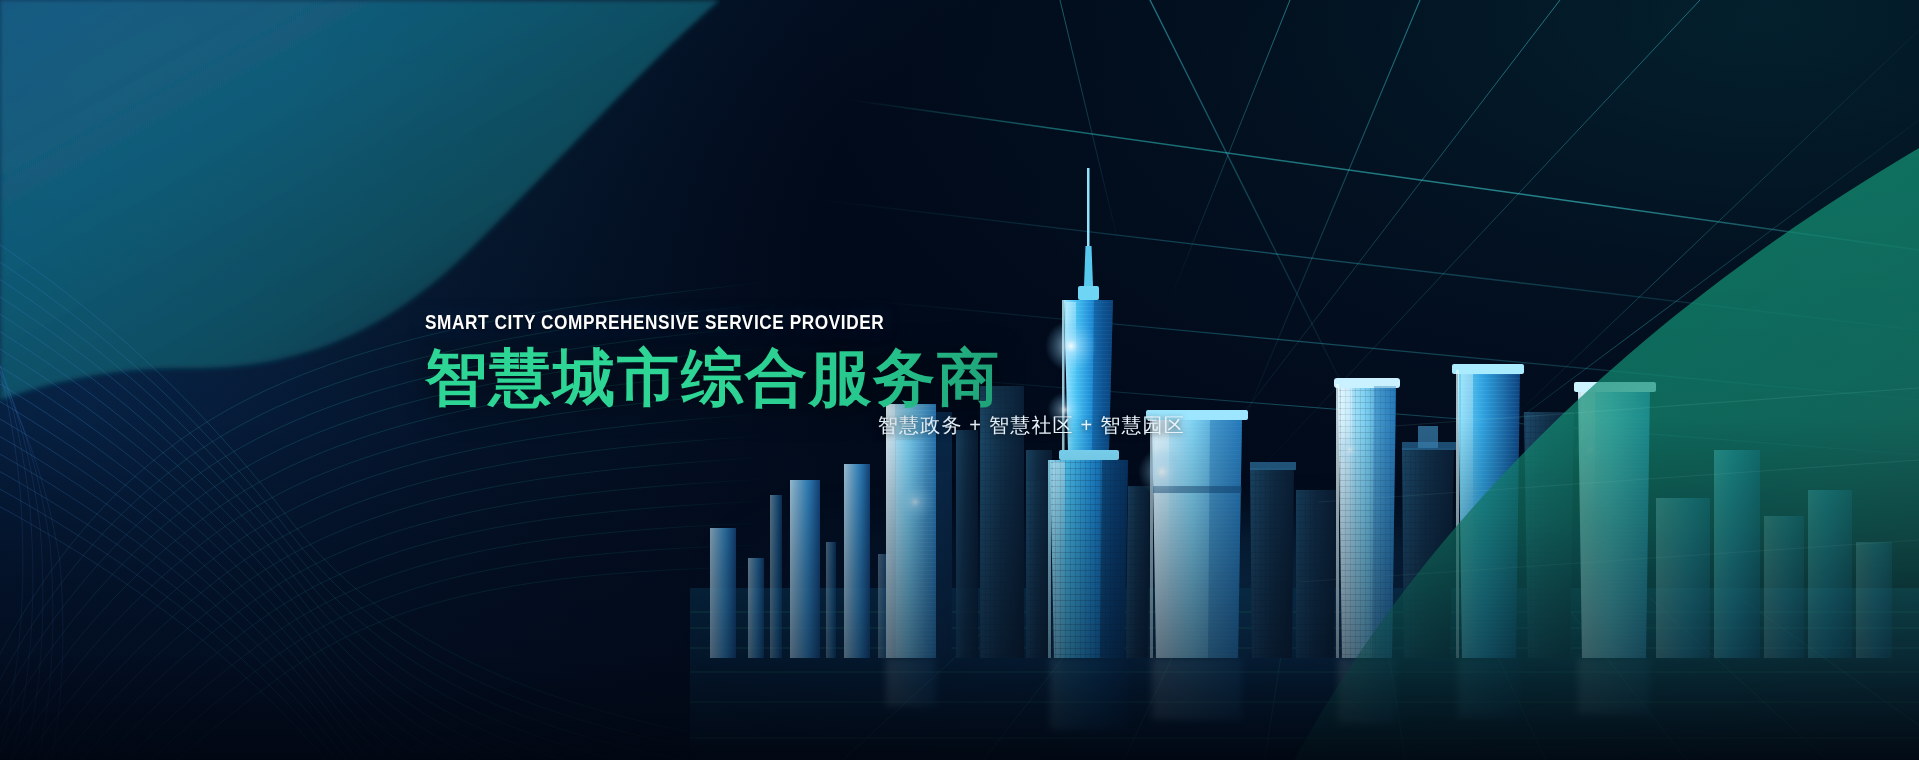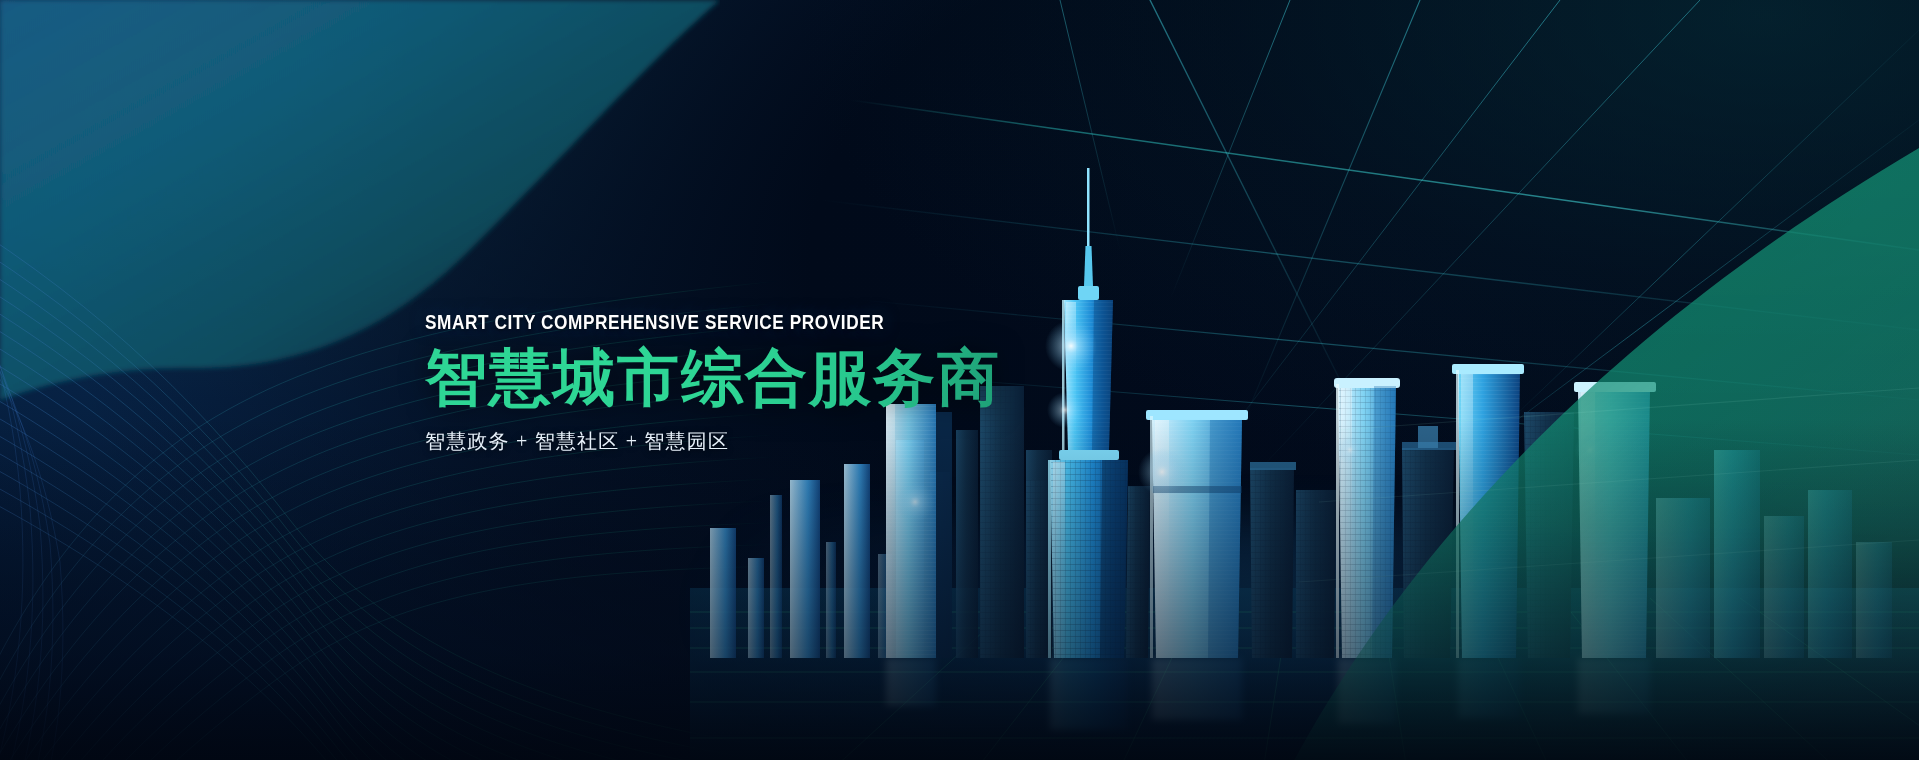--- a/index.html
+++ b/index.html
@@ -83,27 +83,27 @@
     white-space:nowrap;
     background:linear-gradient(100deg,#2ed695 0%,#2ed695 38%,#27c78d 58%,#1d9a74 78%,#17795e 100%);
     -webkit-background-clip:text;
     background-clip:text;
     color:transparent;
     -webkit-text-fill-color:transparent;
     filter:drop-shadow(0 3px 14px rgba(0,0,0,.55));
     font-family:Liberation Sans, sans-serif;
   }
   .subline {
-    margin-top:16px;
     font-size:20px;
     color:#e8f2fb;
     letter-spacing:1.2px;
     white-space:nowrap;
     text-shadow:0 1px 6px rgba(0,0,0,.7);
-    font-family:Liberation Serif, serif;
+    font-family:Liberation Sans, sans-serif;
+    text-align:right;
   }
 </style>
 </head>
 <body>
 
 <div id="banner">
 
   <div class="layer sky-base"></div>
   <div class="layer sky-right-dark"></div>
   <div class="layer sky-topright"></div>

